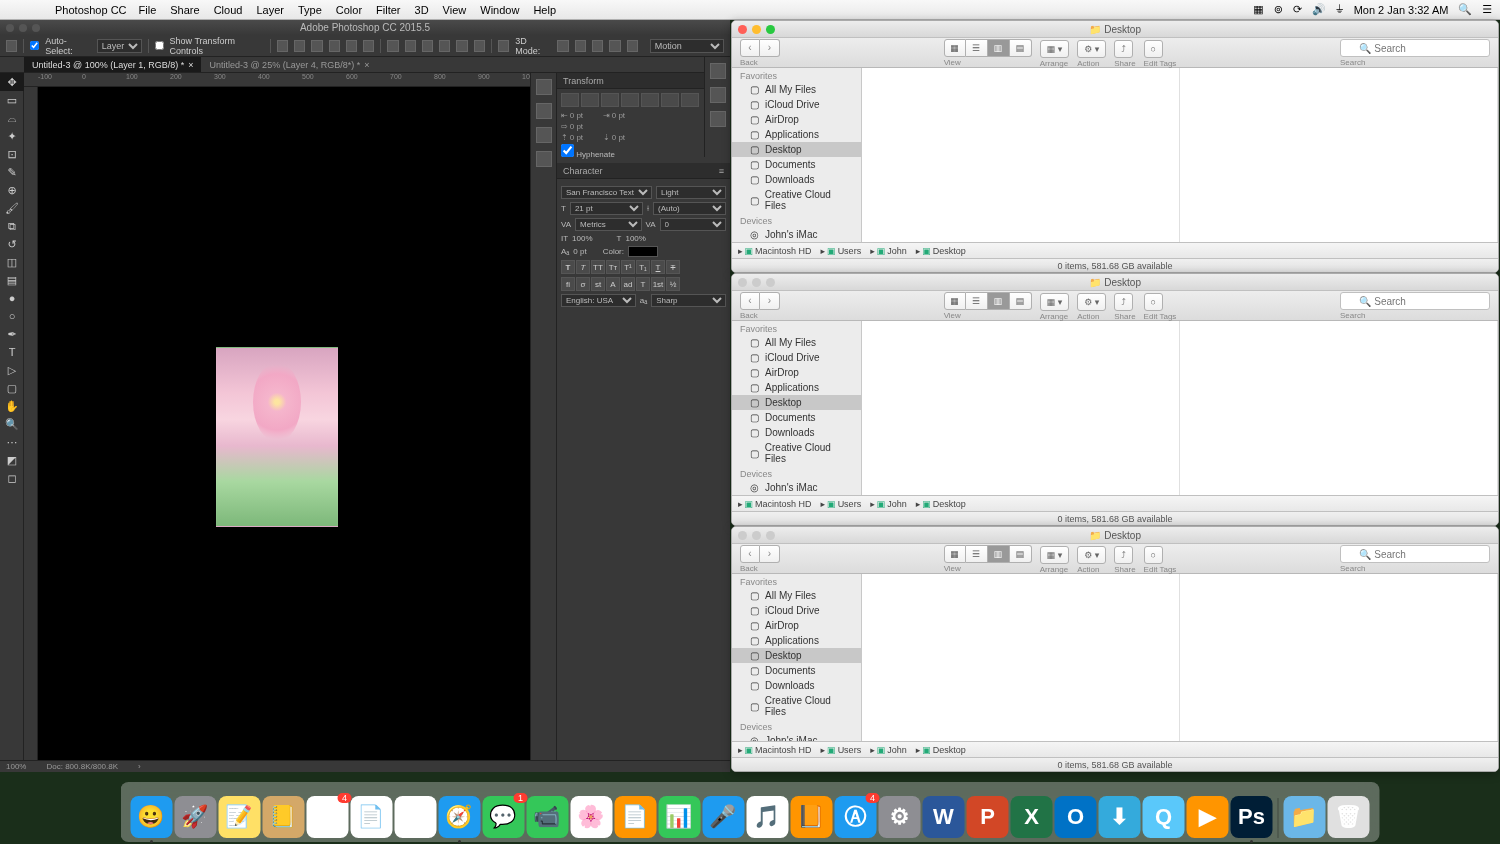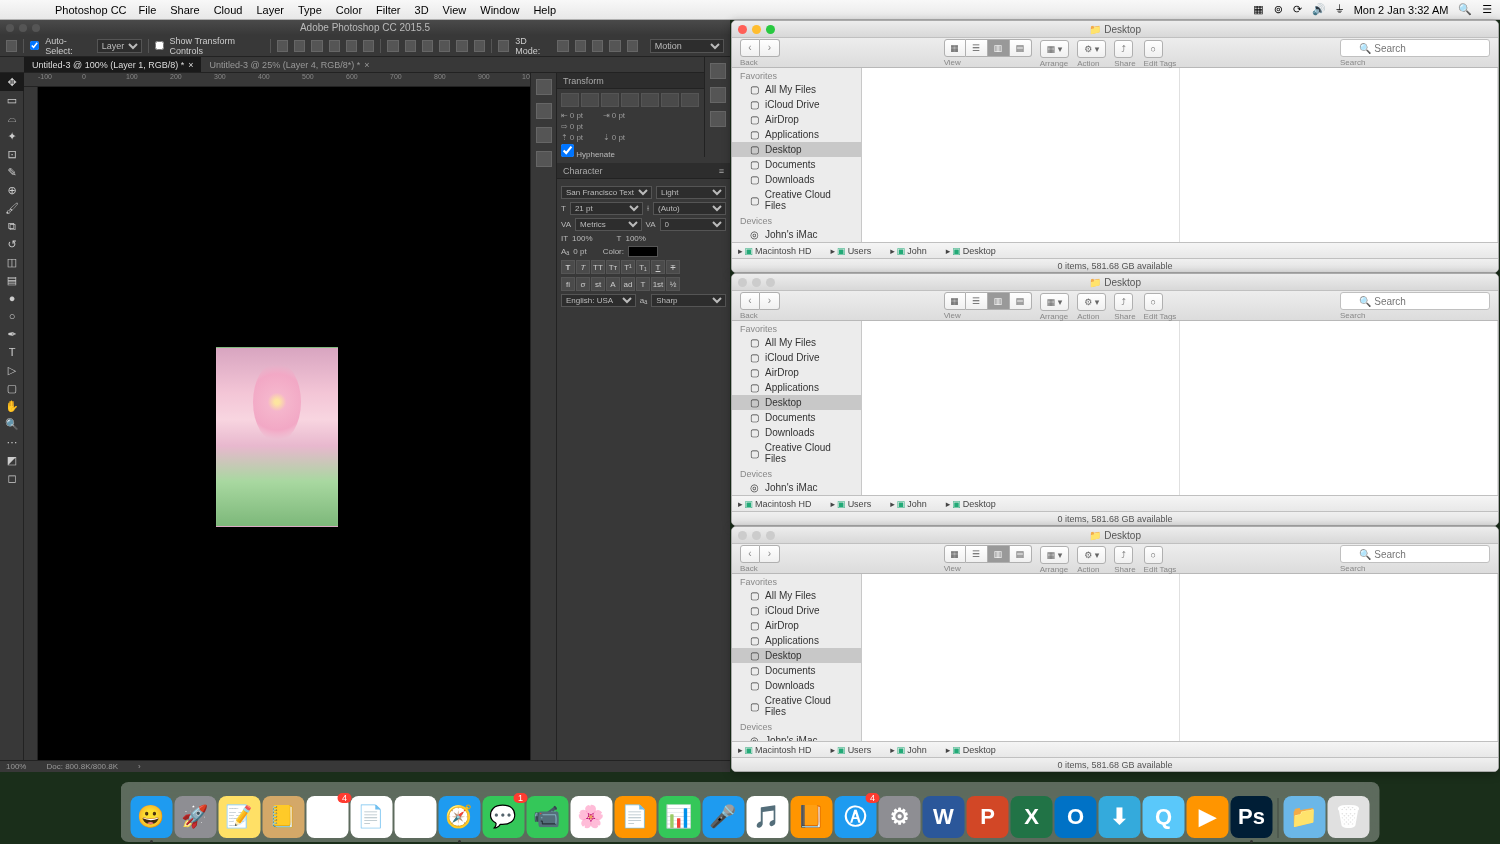--- a/index.html
+++ b/index.html
@@ -75,21 +75,21 @@
 .f-btn { height:18px; padding:0 6px; background:linear-gradient(#fff,#f0f0f0); border:1px solid #b0b0b0; border-radius:3px; font-size:9px; color:#666; }
 .f-search { width:150px; height:18px; border-radius:3px; border:1px solid #c0c0c0; background:#fff; font-size:10px; padding:0 6px 0 18px; color:#999; position:relative; }
 .f-body { flex:1; display:flex; min-height:0; }
 .f-sidebar { width:130px; background:#ececec; border-right:1px solid #c8c8c8; overflow:auto; font-size:10px; }
 .f-section { padding:3px 8px 1px; color:#888; font-size:9px; }
 .f-item { padding:2px 8px 2px 18px; color:#333; display:flex; align-items:center; gap:4px; }
 .f-item.sel { background:#c8c8c8; }
 .f-item .ficon{ width:11px; height:11px; display:inline-block; }
 .f-content { flex:1; background:#fff; display:flex; }
 .f-col { flex:1; border-right:1px solid #e0e0e0; }
-.f-path { height:16px; background:linear-gradient(#f5f5f5,#e8e8e8); border-top:1px solid #c0c0c0; font-size:9px; color:#444; display:flex; align-items:center; padding:0 6px; gap:19px; }
+.f-path { height:16px; background:linear-gradient(#f5f5f5,#e8e8e8); border-top:1px solid #c0c0c0; font-size:9px; color:#444; display:flex; align-items:center; padding:0 6px; gap:9px; }
 .f-path .crumb{display:flex;align-items:center;gap:2px}
 .f-status { height:14px; background:linear-gradient(#f0f0f0,#e0e0e0); border-top:1px solid #c0c0c0; font-size:9px; color:#555; text-align:center; line-height:14px; }
 
 
 .dock { position:absolute; bottom:2px; left:50%; transform:translateX(-50%); height:60px; display:flex; align-items:end; gap:2px; padding:4px 10px; background:rgba(220,220,220,.35); border-radius:8px; backdrop-filter:blur(10px); }
 .dock-item { width:42px; height:42px; border-radius:8px; display:flex; align-items:center; justify-content:center; font-size:22px; position:relative; }
 .dock-sep { width:1px; height:40px; background:rgba(0,0,0,.3); margin:0 3px; }
 .badge { position:absolute; top:-3px; right:-3px; background:#ff3b30; color:#fff; border-radius:8px; font-size:9px; padding:0 4px; min-width:14px; text-align:center; }
 .dot { position:absolute; bottom:-5px; left:50%; transform:translateX(-50%); width:3px; height:3px; background:#333; border-radius:50%; }
 </style>

